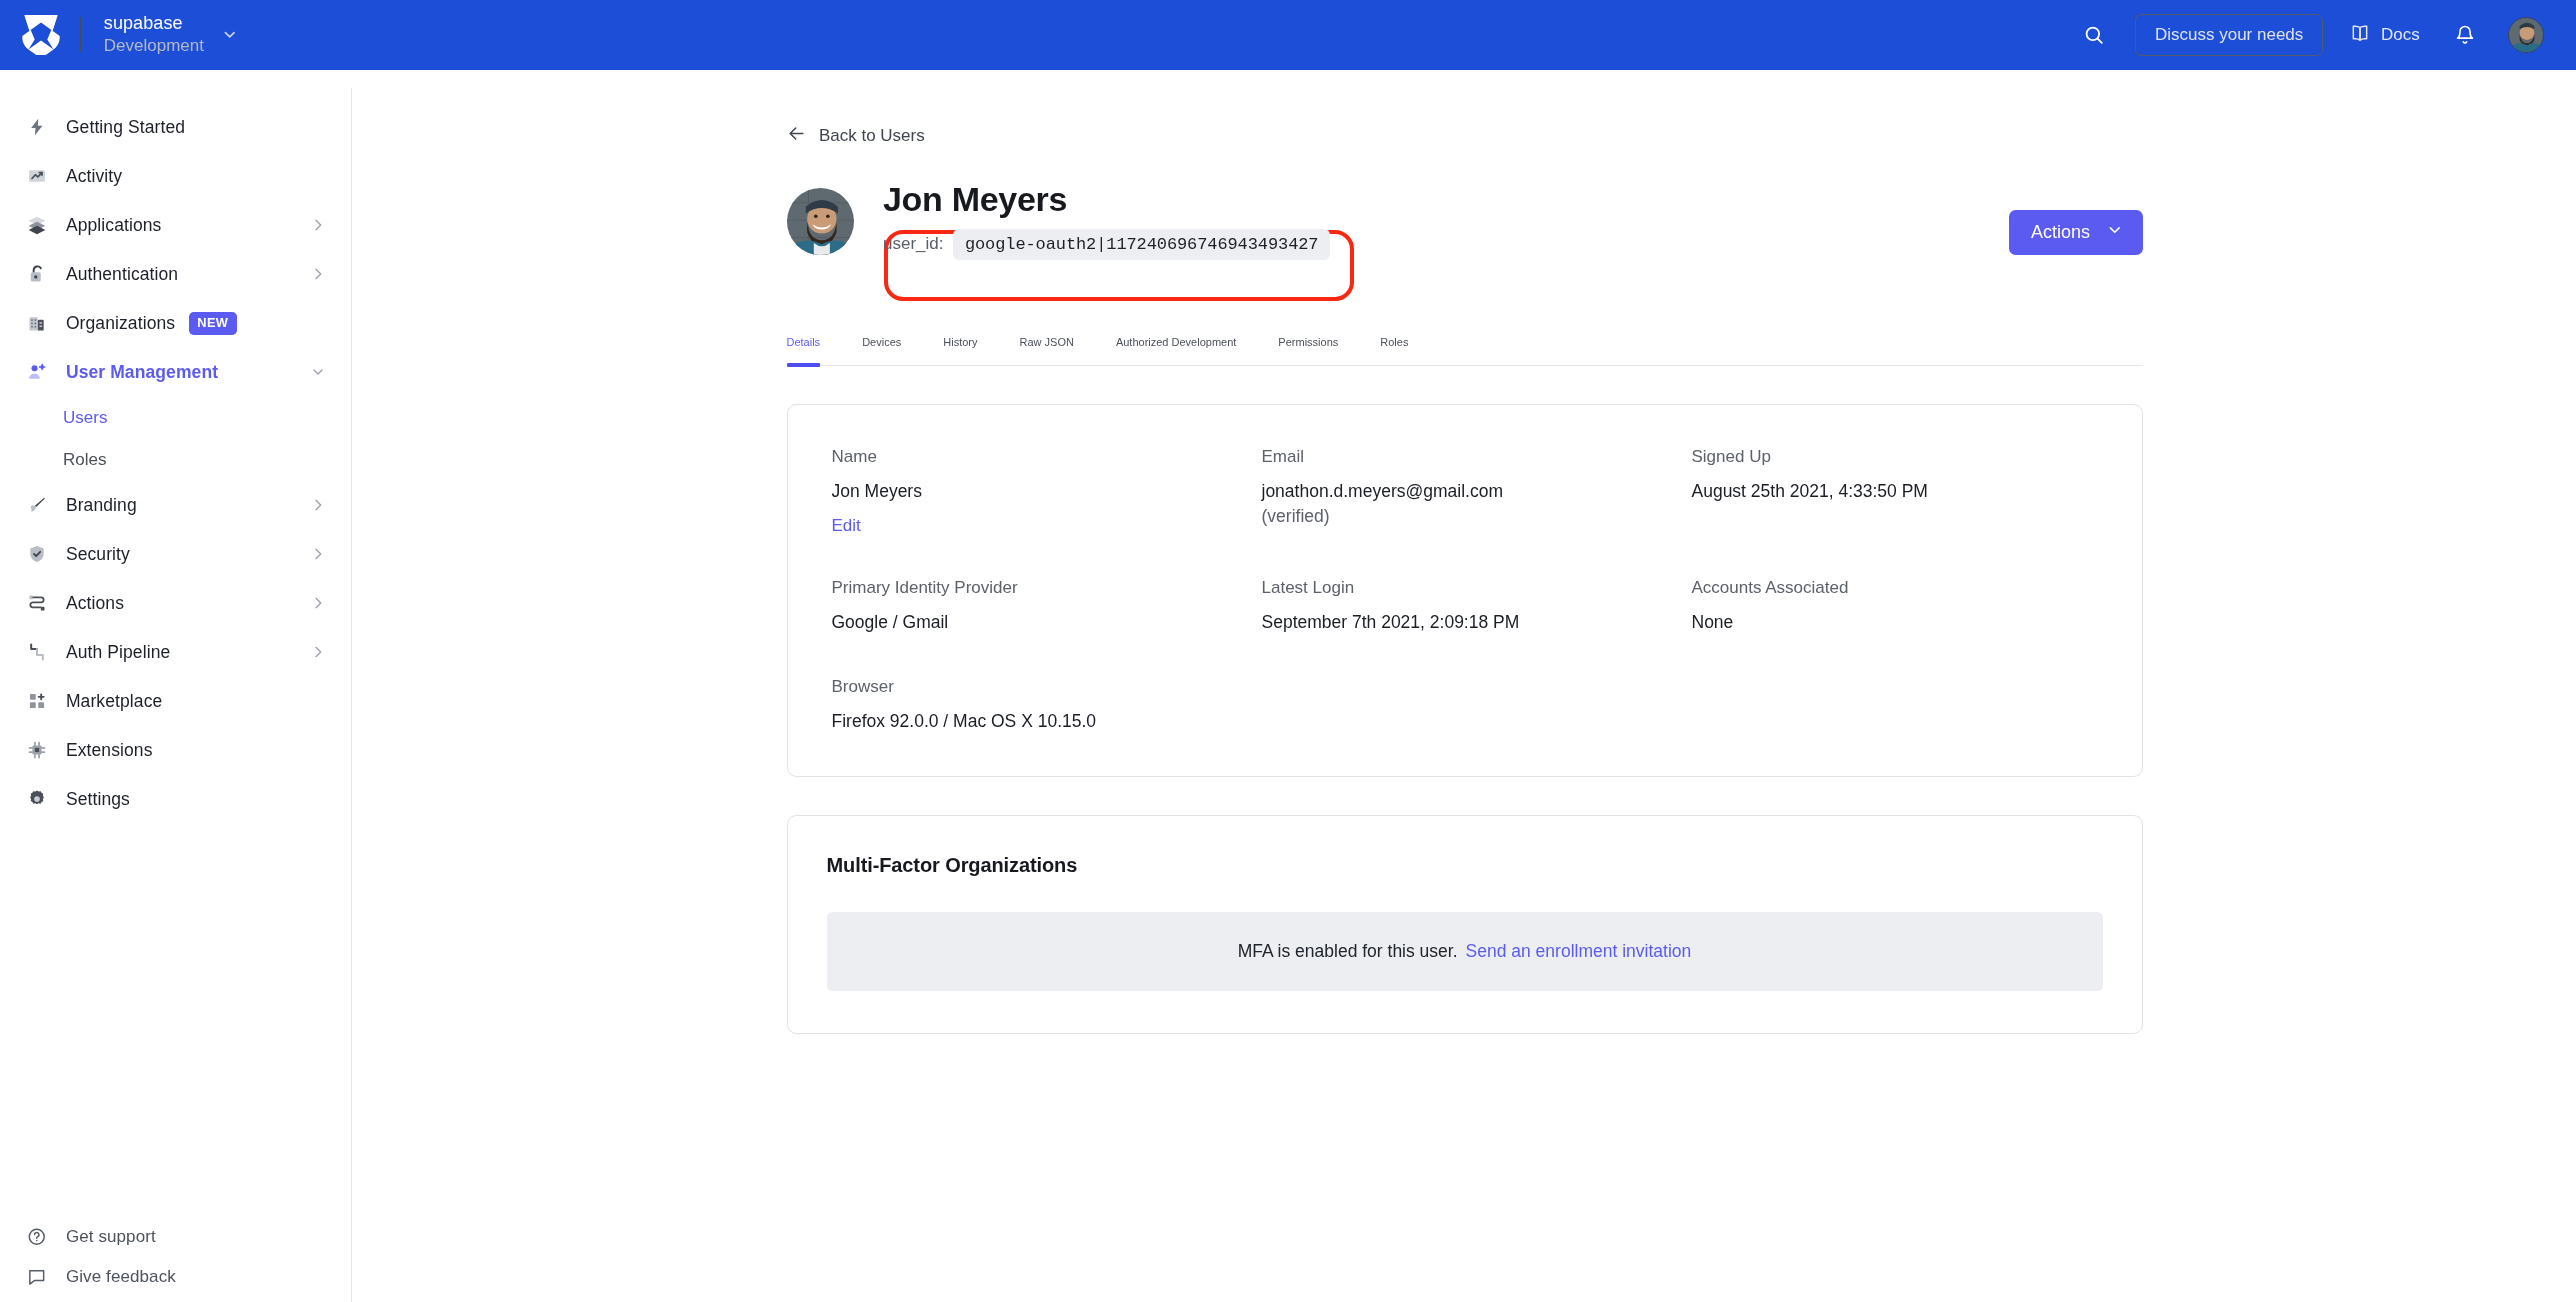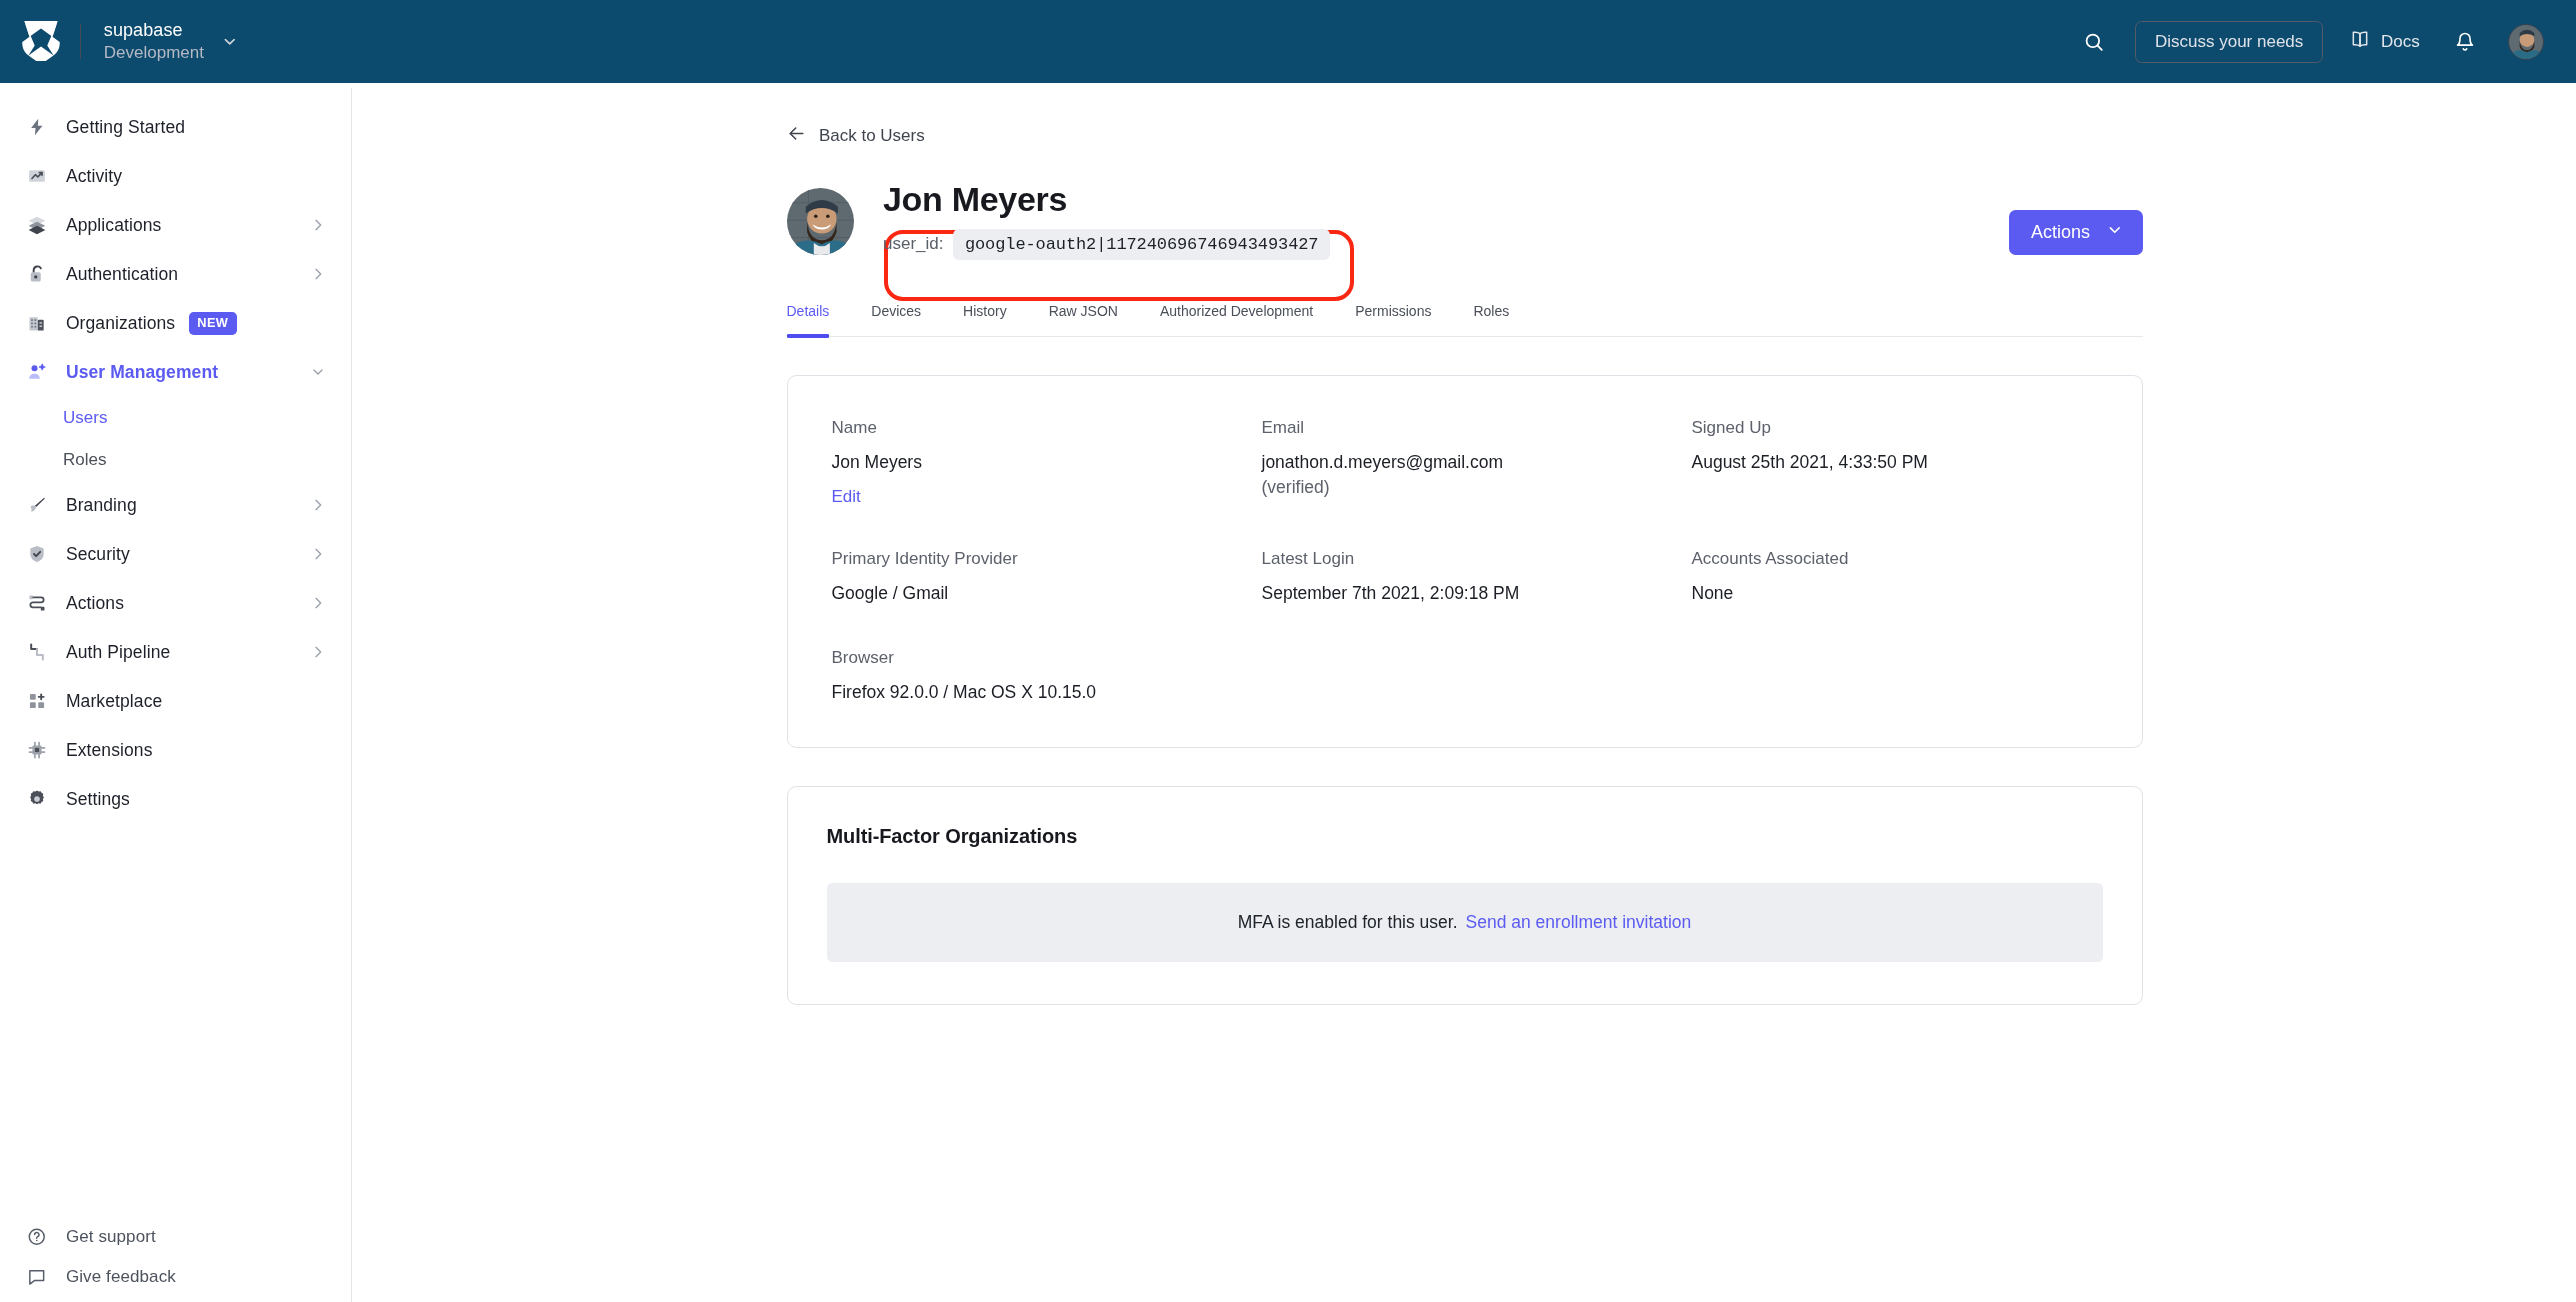--- a/index.html
+++ b/index.html
@@ -7,22 +7,22 @@
     width: 2576px; height: 1303px;
     font-family: "Liberation Sans", sans-serif;
     background: #ffffff;
     overflow: hidden;
   }
   body { position: relative; }
 
   
   .topbar {
     position: absolute; top: 0; left: 0;
-    width: 2576px; height: 83px;
-    background: #0c4a6e;
+    width: 2576px; height: 70px;
+    background: #1d4ed8;
     display: flex; align-items: center;
     z-index: 30;
   }
   .brand { display: flex; align-items: center; padding-left: 21.5px; }
   .a0-logo { width: 38px; height: 40px; flex: none; }
   .brand-div {
     width: 1.3px; height: 35px; background: #454b57;
     margin: 0 23px 0 20px;
   }
   .brand-text { display: flex; flex-direction: column; justify-content: center; }
@@ -148,23 +148,24 @@
     display: flex; align-items: center; gap: 16px;
     cursor: pointer;
   }
 
   
   .tabs {
     margin-top: 43px; display: flex; align-items: flex-end;
     gap: 0; border-bottom: 1.3px solid #e6e8ec;
   }
   .tab {
-    font-size: 14px; color: #4a4f59; padding: 0 0 17.5px 0;
+    font-size: 11px; color: #4a4f59; padding: 0 0 17.5px 0;
     margin-right: 42px; cursor: pointer; position: relative;
     white-space: nowrap;
+    margin-top: 33px;
   }
   .tab:last-child { margin-right: 0; }
   .tab.active { color: #5b5bf2; }
   .tab.active::after {
     content: ''; position: absolute;
     left: 0; right: 0; bottom: -1.3px; height: 4px;
     background: #4d4df0; border-radius: 1.3px;
   }
 
   

